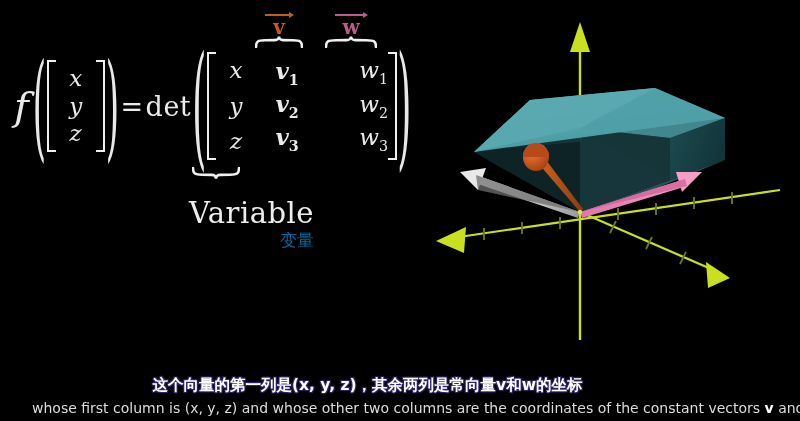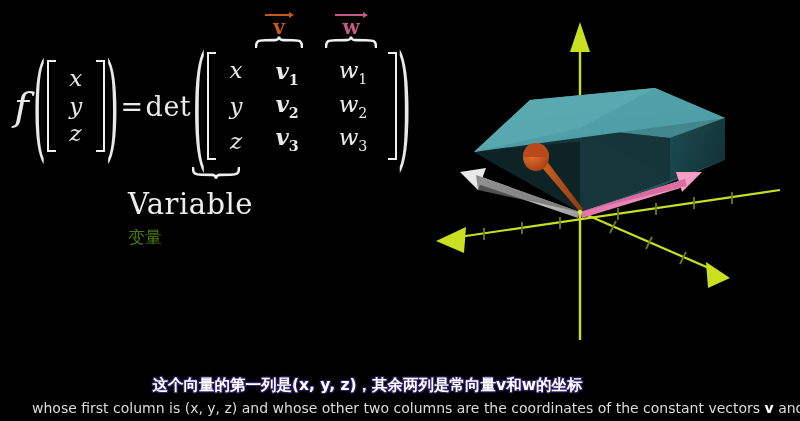--- a/index.html
+++ b/index.html
@@ -90,21 +90,21 @@
     line-height: 1;
     color: #eaeaea;
     white-space: nowrap;
   }
   .cell sub {
     font-size: 0.62em;
     font-style: normal;
   }
   .col-xyz { width: 40px; }
   .col-v   { width: 62px; font-weight: bold; }
-  .col-w   { width: 70px; }
+  .col-w   { width: 70px; align-items: flex-end; }
   .v-color { color: #c25a21; }
   .w-color { color: #a8506c; }
 
   .eq-det {
     font-family: "DejaVu Serif", "Liberation Serif", serif;
     font-size: 27px;
     color: #ebebeb;
     line-height: 1;
     padding: 0 1px;
     letter-spacing: 0.5px;
@@ -143,37 +143,37 @@
 
   
   .brace {
     position: absolute;
   }
   .brace svg { display: block; }
 
   #variable-label {
     position: absolute;
     left: 128px;
-    top: 189px;
+    top: 198px;
     width: 186px;
-    text-align: left;
+    text-align: right;
   }
   #variable-en {
     font-family: "DejaVu Serif", "Liberation Serif", serif;
     font-size: 29px;
     color: #ededed;
     line-height: 1.05;
     letter-spacing: 0.5px;
   }
   #variable-zh {
     font-family: "DejaVu Sans", sans-serif;
     font-size: 17px;
-    color: #4d7c0f;
+    color: #0369a1;
     line-height: 1.3;
-    margin-top: 7px;
+    margin-top: 1px;
   }
 
   
   #scene {
     position: absolute;
     left: 430px;
     top: 0;
     width: 370px;
     height: 360px;
   }

